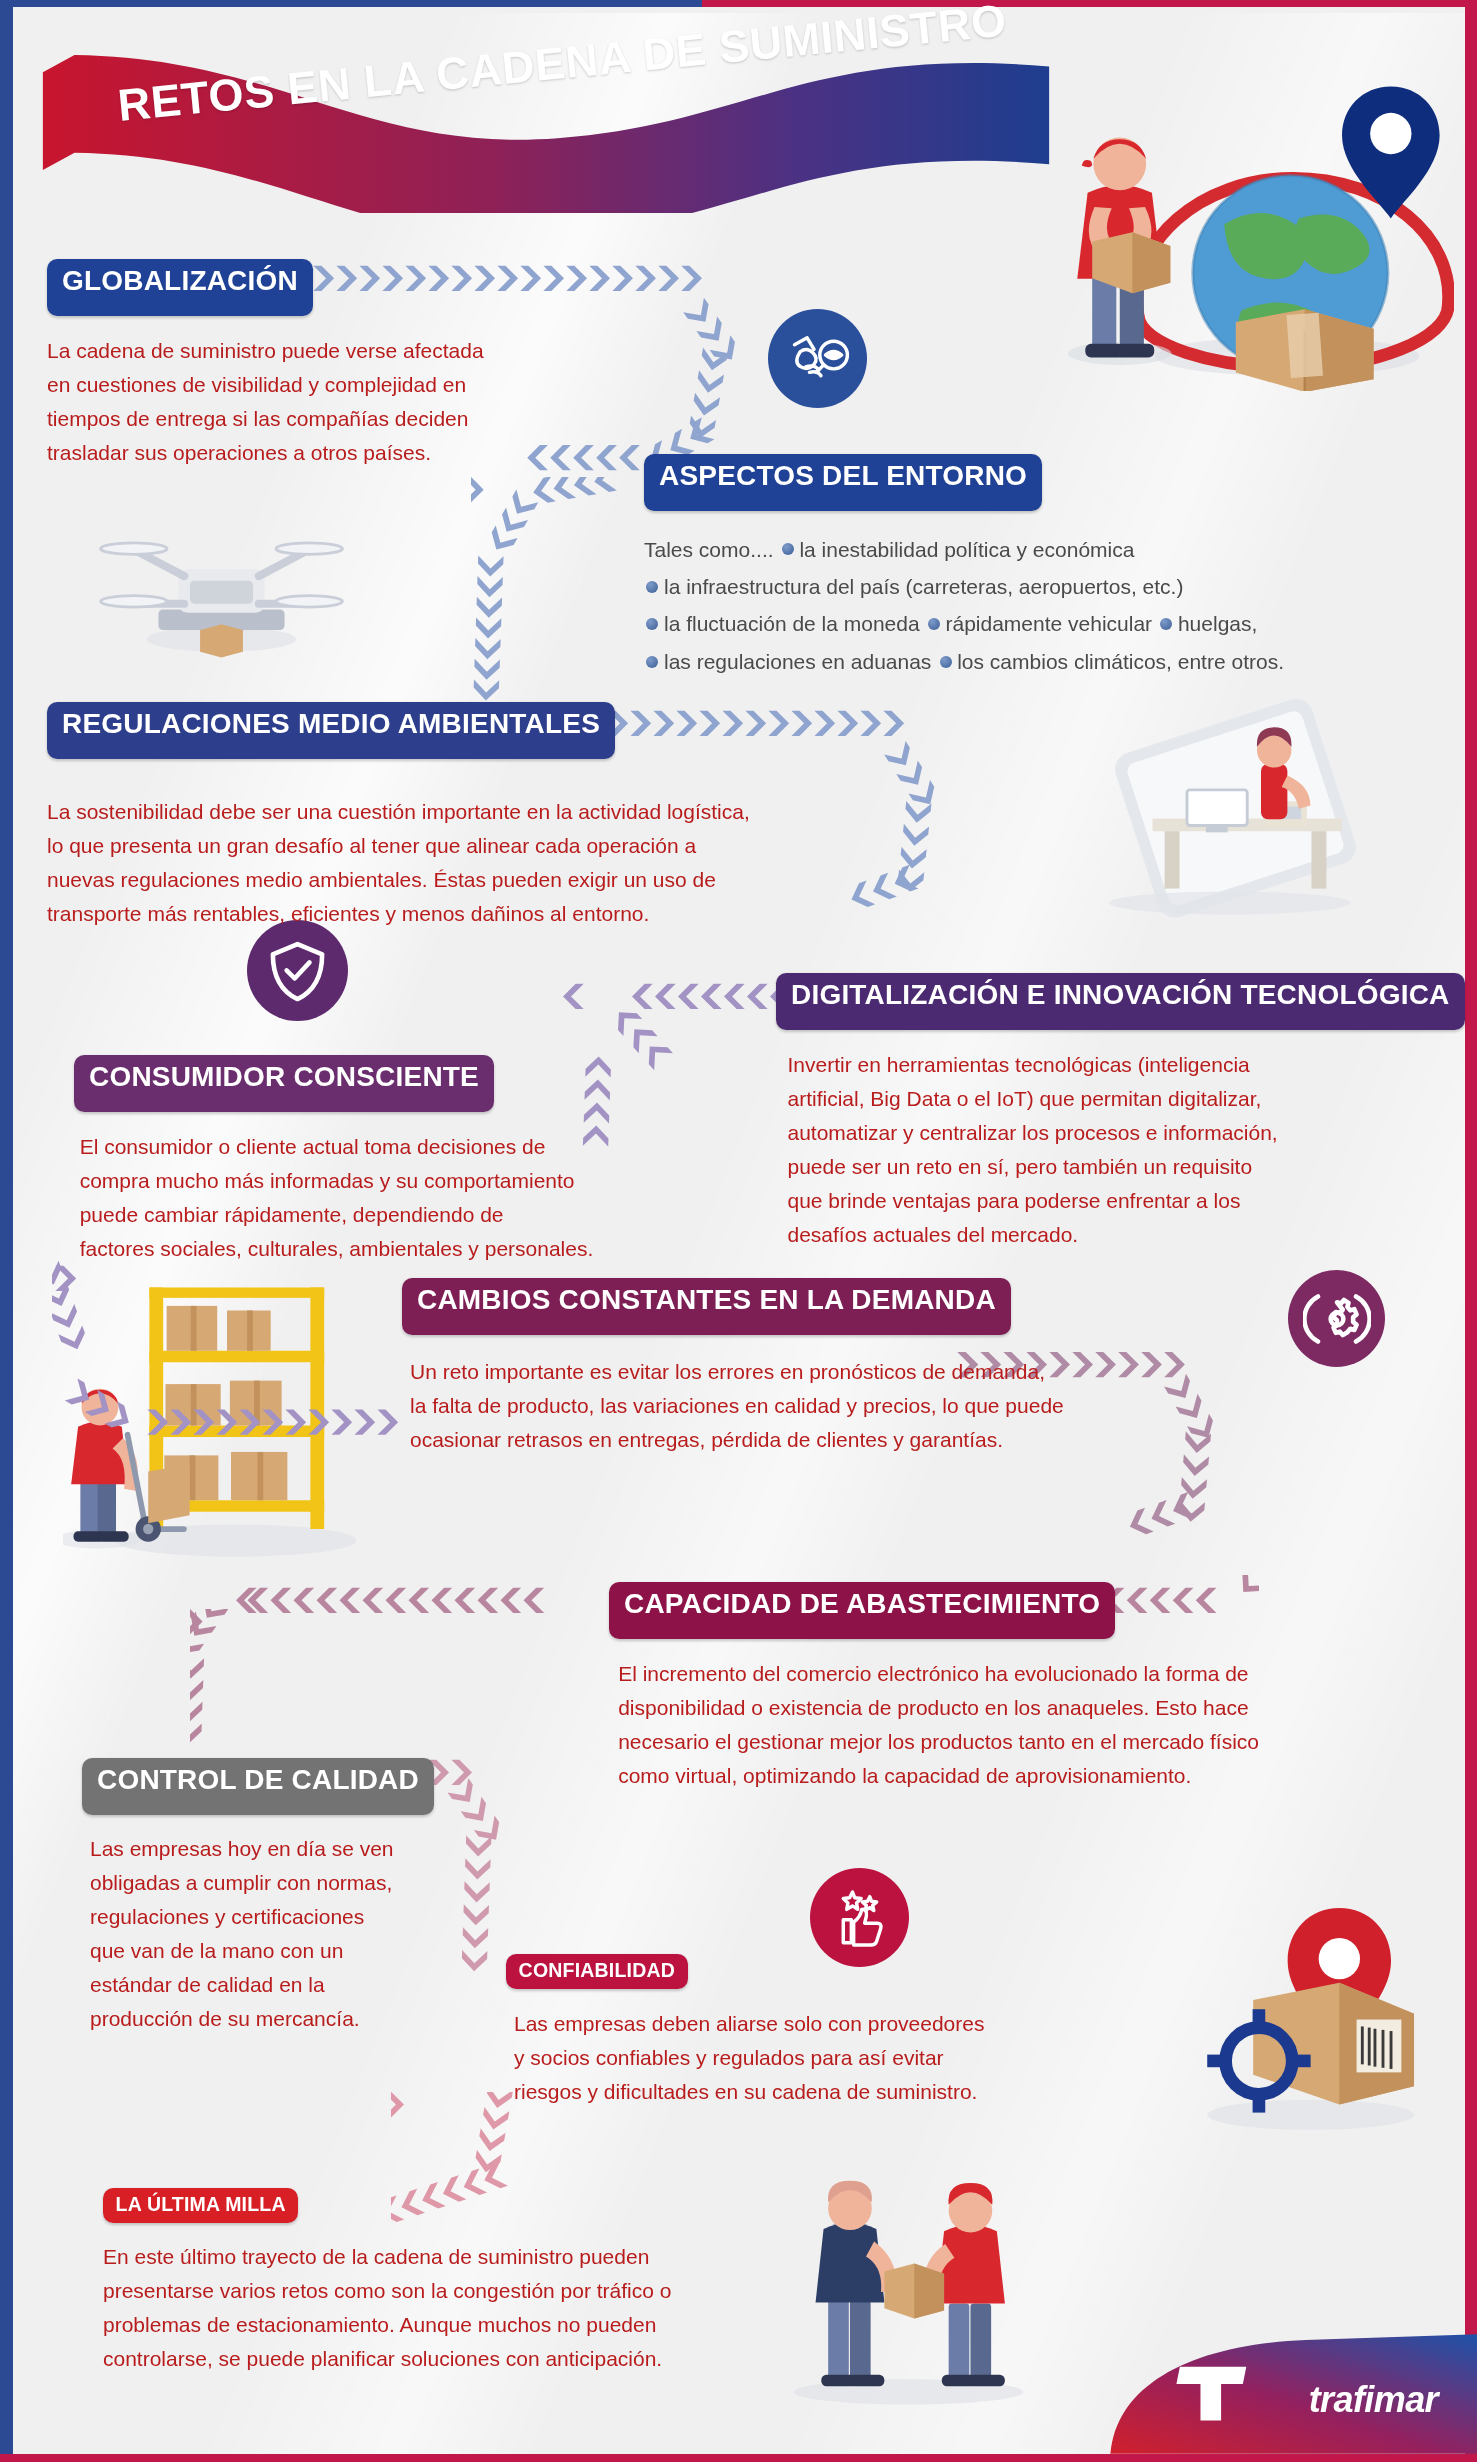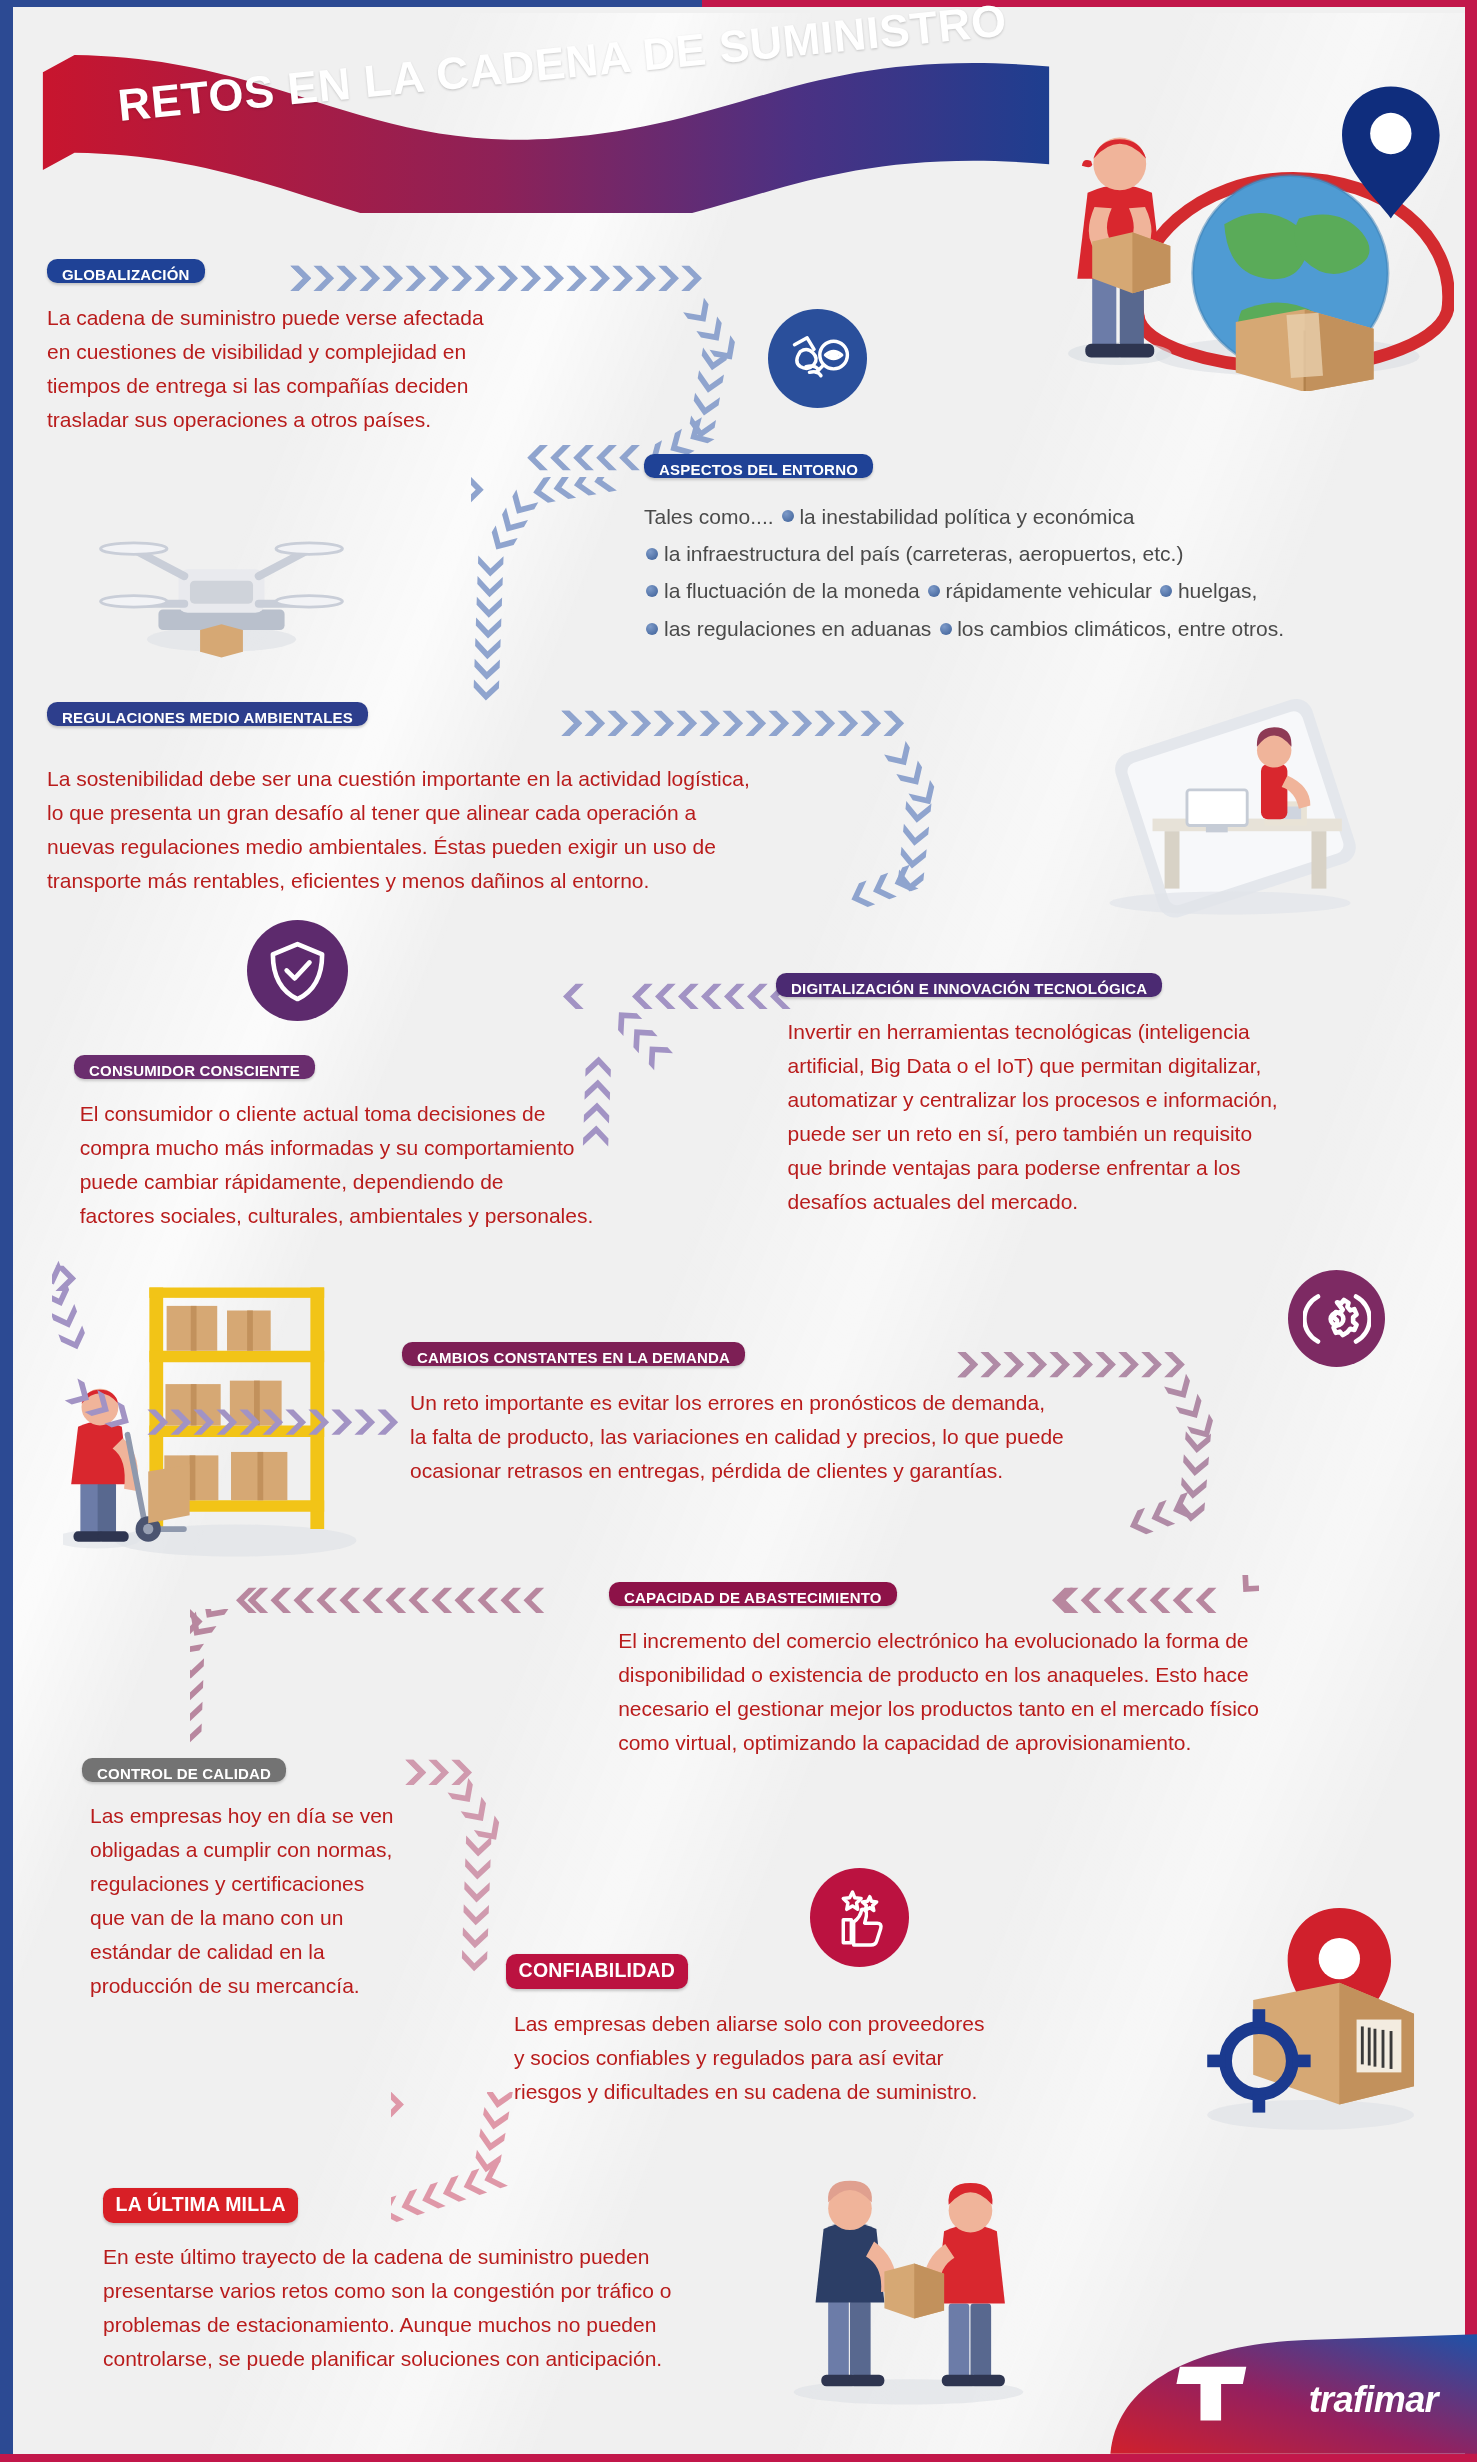--- a/index.html
+++ b/index.html
@@ -44,22 +44,22 @@
     text-shadow: 0 1.1px 2.3px rgba(0,0,0,.18);
   }
 
   
   .block { position:absolute; }
   .pill {
     display:inline-block;
     color:#ffffff;
     font-weight:bold;
     border-radius:10.3px;
-    padding:8px 15px 1px 15px;
-    font-size:15px;
+    padding:8px 15px 21px 15px;
+    font-size:28px;
     letter-spacing:0.2px;
     line-height:1;
     box-shadow: 0 1.7px 2.9px rgba(0,0,0,.20);
     white-space:nowrap;
   }
   .pill.small { font-size:19.5px; padding:7px 12.6px 8px 12.6px; }
   .body-text {
     color:#b91c1c;
     font-size:21px;
     line-height:1.62;
@@ -751,21 +751,21 @@
   <div class="block" style="left:74px;top:1055px;width:661px;">
     <div class="pill" style="background:#6a2d6e;">CONSUMIDOR CONSCIENTE</div>
     <div class="body-text" style="margin-top:18.4px;margin-left:5.7px;">
       <p>El consumidor o cliente actual toma decisiones de</p>
       <p>compra mucho más informadas y su comportamiento</p>
       <p>puede cambiar rápidamente, dependiendo de</p>
       <p>factores sociales, culturales, ambientales y personales.</p>
     </div>
   </div>
 
-  <div class="block" style="left:402px;top:1342px;width:885px;">
+  <div class="block" style="left:402px;top:1278px;width:885px;">
     <div class="pill" style="background:#7d1f55;">CAMBIOS CONSTANTES EN LA DEMANDA</div>
     <div class="body-text" style="margin-top:19.5px;margin-left:8px;">
       <p>Un reto importante es evitar los errores en pronósticos de demanda,</p>
       <p>la falta de producto, las variaciones en calidad y precios, lo que puede</p>
       <p>ocasionar retrasos en entregas, pérdida de clientes y garantías.</p>
     </div>
   </div>
 
   <div class="block" style="left:609px;top:1582px;width:839px;">
     <div class="pill" style="background:#8d1248;">CAPACIDAD DE ABASTECIMIENTO</div>

